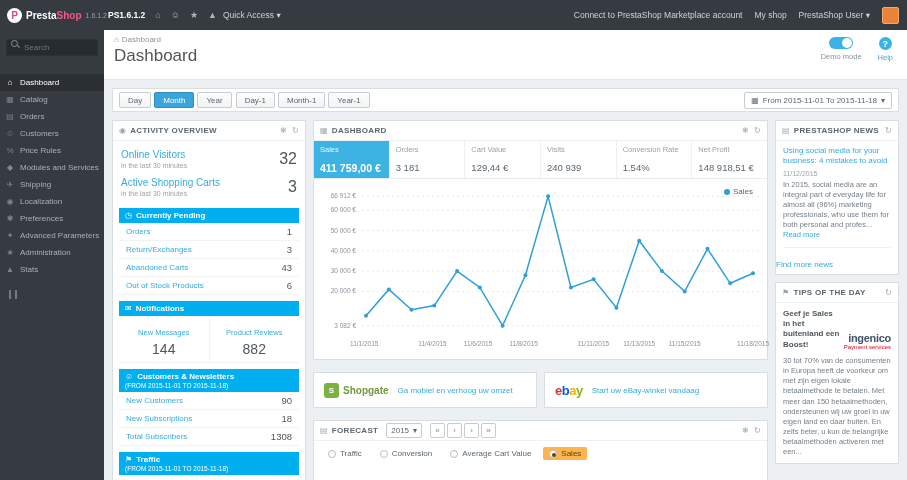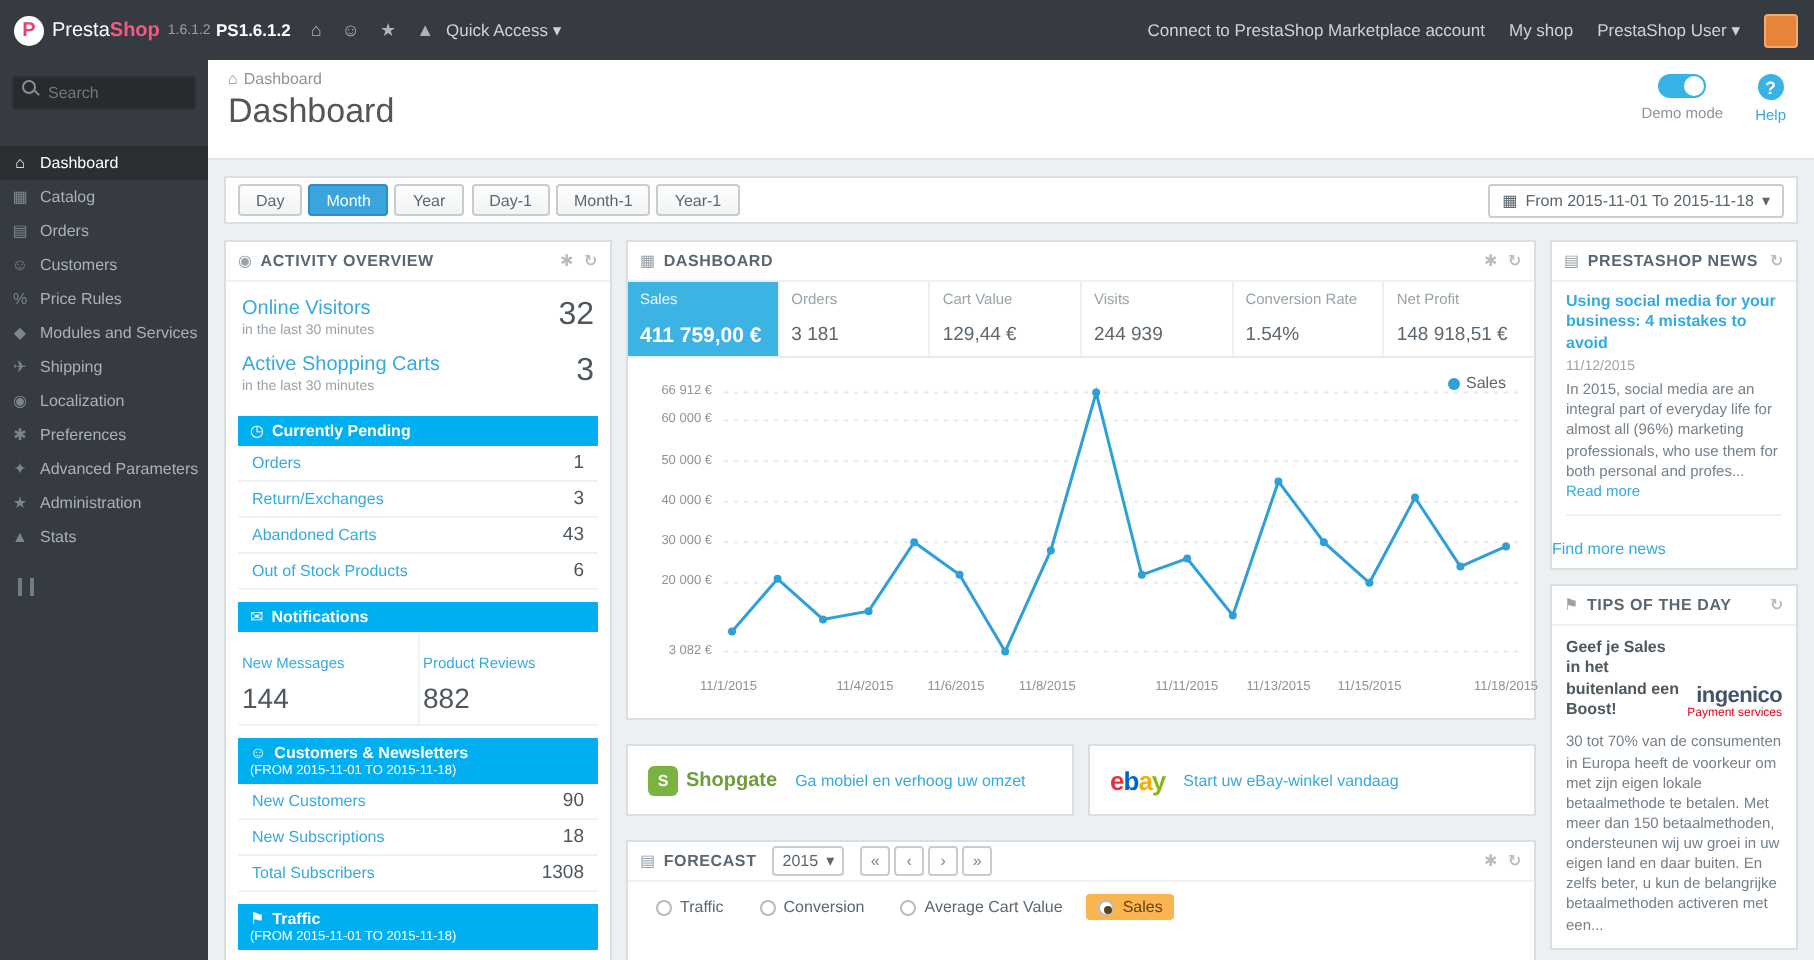--- a/index.html
+++ b/index.html
@@ -4,21 +4,21 @@
 <style>
 *{box-sizing:border-box;margin:0;padding:0}
 body{width:907px;height:480px;overflow:hidden;background:#edf0f2;font-family:"Liberation Sans","DejaVu Sans",sans-serif;color:#444;position:relative}
 a{cursor:pointer;text-decoration:none}
 button{cursor:pointer;font-family:inherit}
 
 
 .topbar{position:absolute;top:0;left:0;width:907px;height:30px;background:#363a41;display:flex;align-items:center;color:#cfd3d6;font-size:8.5px;z-index:20}
 .logo{display:flex;align-items:center;gap:4px;padding:0 7px;width:104px;flex:none}
 .logo-mark{width:15px;height:15px;border-radius:50%;background:#fff;color:#e0457b;font-weight:bold;font-size:10px;display:flex;align-items:center;justify-content:center;flex:none}
-.logo-presta{color:#fff;font-weight:normal;font-size:10px}
+.logo-presta{color:#fff;font-weight:bold;font-size:10px}
 .logo-shop{color:#ef5a88;font-weight:bold;font-size:10px}
 .logo-ver{color:#9aa0a6;font-size:7px}
 .shopname{color:#fff;font-weight:bold;margin:0 10px 0 4px}
 .tb-icons{display:flex;gap:10px;color:#aeb4ba;font-size:9px}
 .tb-ico{cursor:pointer}
 .quick{margin-left:6px;color:#cfd3d6}
 .tb-right{margin-left:auto;display:flex;align-items:center;gap:12px;padding-right:8px}
 .tb-link{color:#cfd3d6}
 .avatar{width:17px;height:17px;border-radius:2px;background:#e8833a;display:inline-block;border:1px solid #f2a96e}
 
@@ -61,33 +61,33 @@
 .panel-header{display:flex;align-items:center;gap:4px;height:20px;padding:0 6px;font-size:8px;font-weight:bold;color:#5b6770;text-transform:uppercase;letter-spacing:.3px;border-bottom:1px solid #eef1f3}
 .ph-icon{color:#9aa3aa;font-size:8px}
 .ph-tools{margin-left:auto;display:flex;gap:5px;color:#b6bdc2;font-size:8px}
 .ph-tools span{cursor:pointer}
 .col-left{width:194px;flex:none;min-height:412px}
 .col-mid{width:455px;flex:none}
 .col-right{width:124px;flex:none}
 
 
 .a-body{padding:5px 6px}
-.astat{display:flex;justify-content:space-between;align-items:flex-start;padding:3px 2px 5px}
+.astat{display:flex;justify-content:space-between;align-items:center;padding:3px 2px 5px}
 .astat-label{font-size:10px;color:#35aadf;display:block}
 .astat-sub{font-size:7px;color:#9aa3aa;margin-top:2px}
 .astat-value{font-size:16px;color:#4d575e}
 .bluebar{background:#00aff0;color:#fff;font-size:8px;font-weight:bold;padding:3px 6px;display:flex;align-items:center;gap:4px;margin-top:6px}
 .bluebar.col{display:block}
 .bb-row{display:flex;gap:4px;align-items:center}
 .bb-sub{font-weight:normal;font-size:6.5px;margin-top:1px}
 .arow{display:flex;justify-content:space-between;align-items:center;padding:3px 7px;border-bottom:1px solid #f1f3f5;background:#fff}
 .arow-label{font-size:8px;color:#35aadf}
 .arow-value{font-size:9.5px;color:#4d575e}
 .ncols{display:flex;border-bottom:1px solid #f1f3f5}
-.ncol{flex:1;text-align:left;padding:5px 2px}
+.ncol{flex:1;text-align:center;padding:5px 2px}
 .ncol+.ncol{border-left:1px solid #f1f3f5}
 .ncol-label{font-size:7.5px;color:#35aadf}
 .ncol-value{font-size:14px;color:#4d575e;margin-top:2px}
 .traffic-link{display:block;text-align:center;font-size:8px;color:#35aadf;padding:7px 4px}
 
 
 .kpi-row{display:flex;border-bottom:1px solid #e8ecee}
 .kpi{flex:1;padding:4px 6px;min-height:37px;cursor:pointer;overflow:hidden}
 .kpi+.kpi{border-left:1px solid #eef1f3}
 .kpi-label{font-size:7.5px;color:#98a3aa;white-space:nowrap}
@@ -123,21 +123,21 @@
 .fnav{width:15px;height:15px;border:1px solid #c6ccd0;background:#fff;border-radius:2px;font-size:8px;color:#7d868d;line-height:1;padding:0}
 .fmetrics{display:flex;gap:6px;padding:6px 8px;align-items:center;flex-wrap:wrap}
 .fmetric{display:inline-flex;align-items:center;gap:4px;font-size:8px;color:#5b6770;padding:2px 6px;border-radius:2px;cursor:pointer}
 .fmetric.selected{background:#fbb450;color:#5d4413}
 .radio{width:8px;height:8px;border:1px solid #b6bdc2;border-radius:50%;background:#fff;position:relative;flex:none}
 .radio.on::after{content:"";position:absolute;left:2px;top:2px;width:4px;height:4px;border-radius:50%;background:#5d4413}
 
 
 .news-panel{margin-bottom:7px}
 .news-body{padding:5px 7px 0 7px}
-.news-title{font-size:8px;font-weight:bold;color:#35aadf;display:block;line-height:1.3}
+.news-title{font-size:8px;font-weight:normal;color:#35aadf;display:block;line-height:1.3}
 .news-date{font-size:7px;color:#9aa3aa;margin:3px 0}
 .news-excerpt{font-size:7.5px;color:#75808a;line-height:1.35}
 .readmore{color:#35aadf}
 .news-divider{border:none;border-top:1px solid #eef1f3;margin:6px 0}
 .findmore{display:block;text-align:left;font-size:8px;color:#35aadf;padding:6px 0 5px}
 .tips-body{padding:6px 7px}
 .tips-top{display:flex;gap:4px;align-items:flex-end}
 .tips-headline{flex:1;font-size:8px;font-weight:bold;color:#4d575e;line-height:1.3}
 .ingenico{text-align:right;flex:none}
 .ingenico-name{font-size:11px;font-weight:bold;color:#41546b;letter-spacing:-.3px}
@@ -373,21 +373,21 @@
             <div class="kpi">
               <div class="kpi-label">Orders</div>
               <div class="kpi-value">3 181</div>
             </div>
             <div class="kpi">
               <div class="kpi-label">Cart Value</div>
               <div class="kpi-value">129,44 €</div>
             </div>
             <div class="kpi">
               <div class="kpi-label">Visits</div>
-              <div class="kpi-value">244 939</div>
+              <div class="kpi-value">240 939</div>
             </div>
             <div class="kpi">
               <div class="kpi-label">Conversion Rate</div>
               <div class="kpi-value">1.54%</div>
             </div>
             <div class="kpi">
               <div class="kpi-label">Net Profit</div>
               <div class="kpi-value">148 918,51 €</div>
             </div>
           </div>

